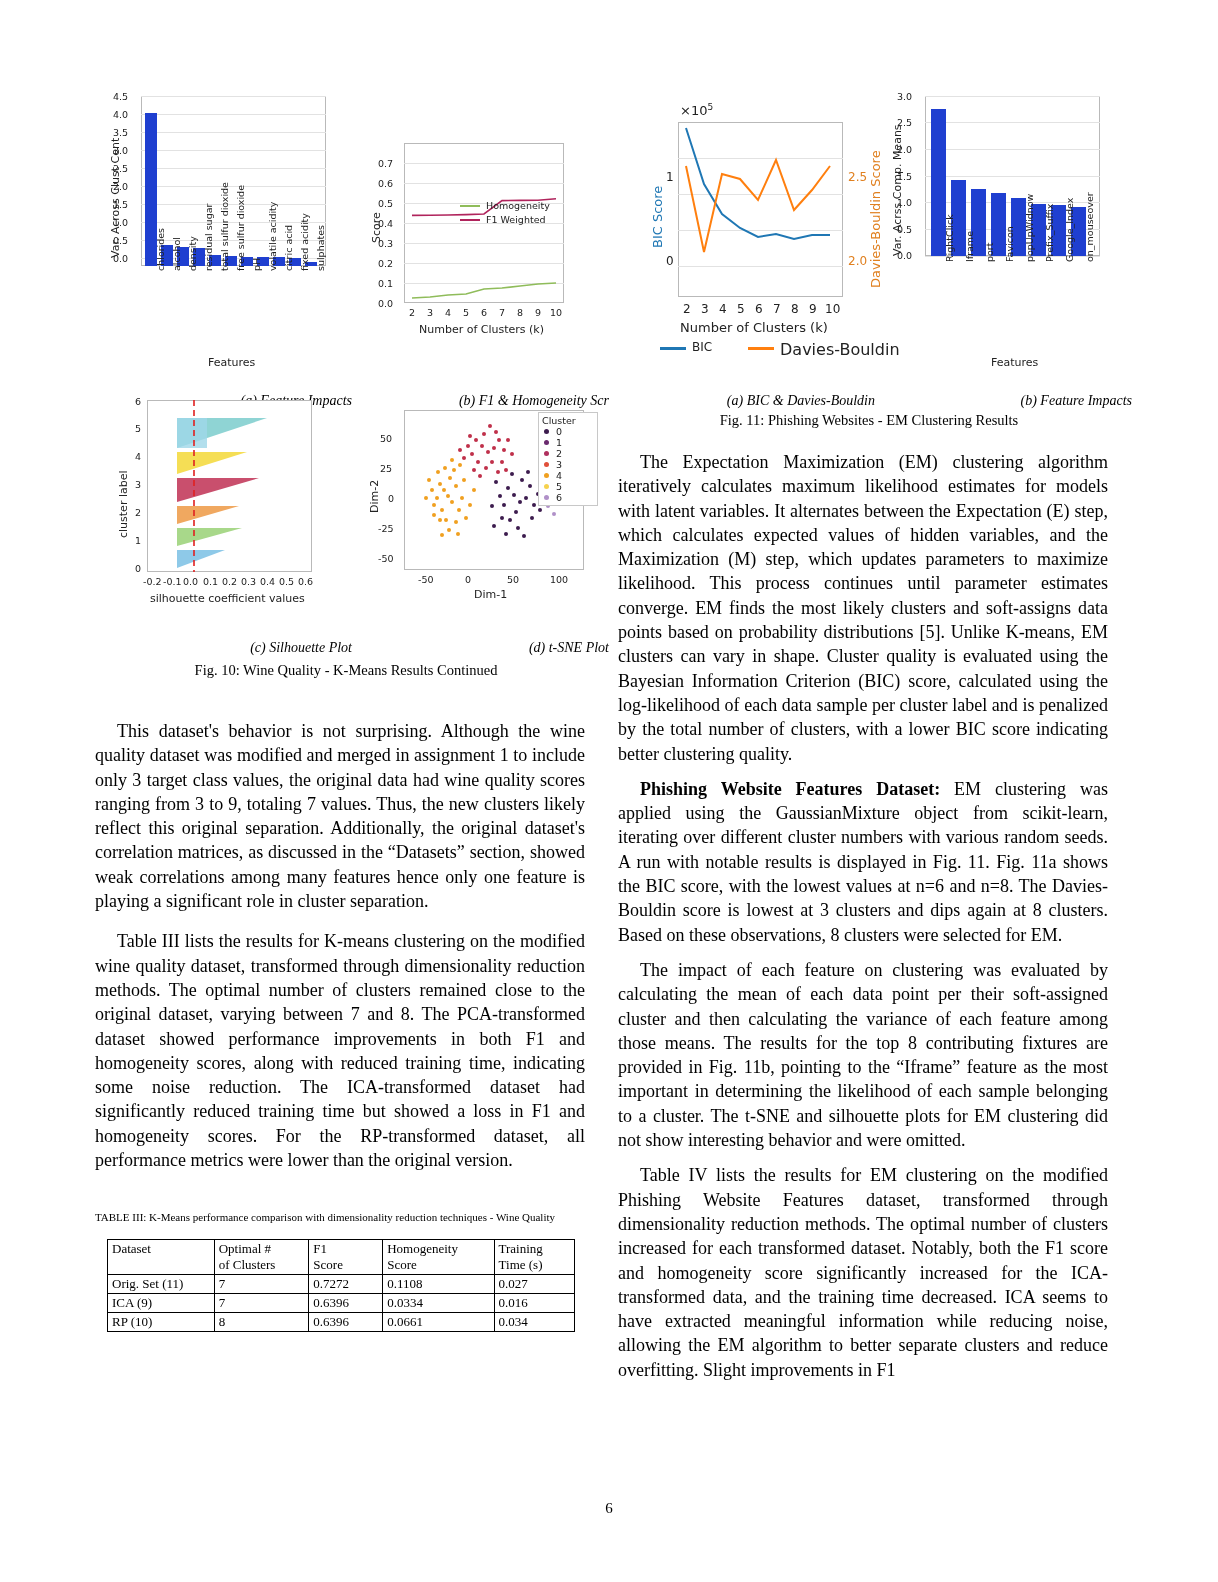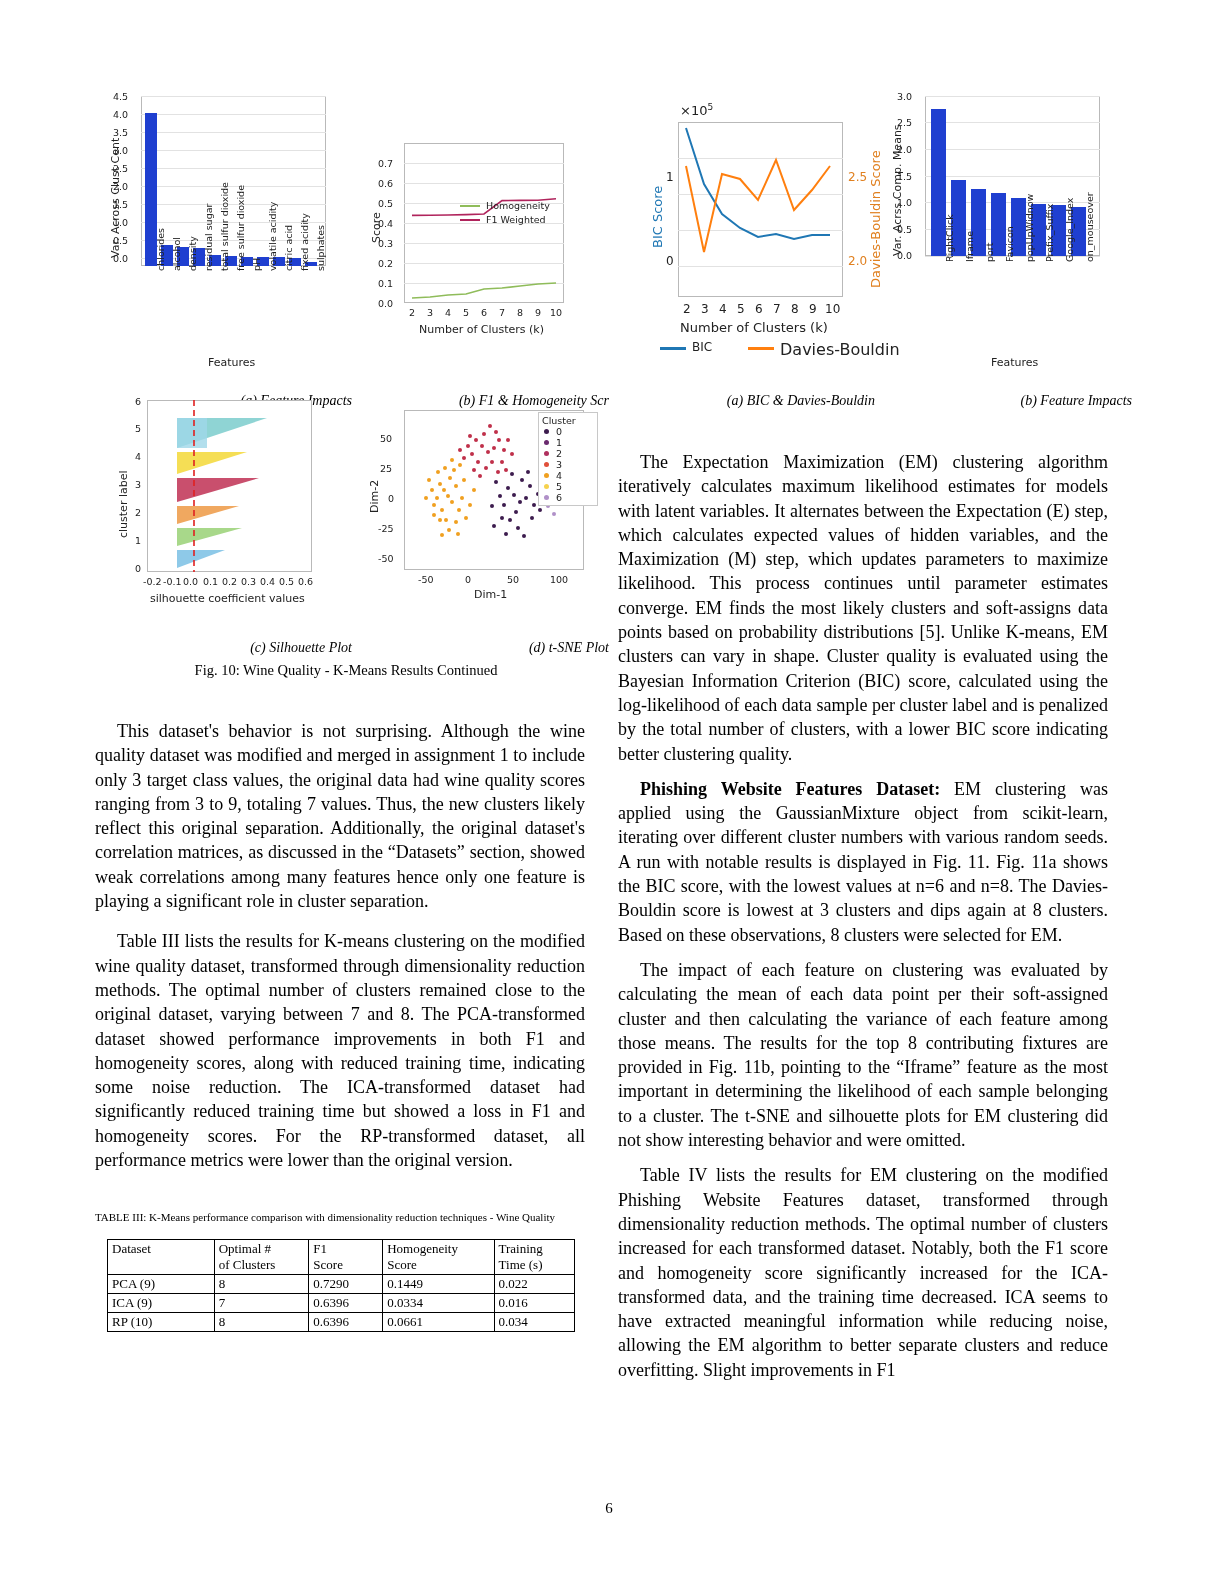--- a/index.html
+++ b/index.html
@@ -354,25 +354,25 @@
       <table class="t3" style="width:468px;">
         <tbody>
             <tr>
           <th style="width:112px;"><span>Dataset</span><br><span style="visibility:hidden">x</span></th>
           <th style="width:96px;"><span>Optimal #</span><br><span>of Clusters</span></th>
           <th style="width:72px;"><span>F1</span><br><span>Score</span></th>
           <th style="width:110px;"><span>Homogeneity</span><br><span>Score</span></th>
           <th style="width:78px;"><span>Training</span><br><span>Time (s)</span></th>
         </tr>
         <tr>
-          <td>PCA (9)</td>
-          <td>8</td>
-          <td>0.7290</td>
-          <td>0.1449</td>
-          <td>0.022</td>
+          <td>Orig. Set (11)</td>
+          <td>7</td>
+          <td>0.7272</td>
+          <td>0.1108</td>
+          <td>0.027</td>
         </tr>
         <tr>
           <td>ICA (9)</td>
           <td>7</td>
           <td>0.6396</td>
           <td>0.0334</td>
           <td>0.016</td>
         </tr>
         <tr>
           <td>RP (10)</td>
@@ -455,20 +455,21 @@
     <div class="tick rot" style="left:109px;top:174px;transform:rotate(-90deg);">port</div>
     <div class="tick rot" style="left:129px;top:174px;transform:rotate(-90deg);">Favicon</div>
     <div class="tick rot" style="left:149px;top:174px;transform:rotate(-90deg);">popUpWidnow</div>
     <div class="tick rot" style="left:169px;top:174px;transform:rotate(-90deg);">Prefix_Suffix</div>
     <div class="tick rot" style="left:189px;top:174px;transform:rotate(-90deg);">Google_Index</div>
     <div class="tick rot" style="left:209px;top:174px;transform:rotate(-90deg);">on_mouseover</div>
     <div class="axlabel" style="left:116px;top:268px;">Features</div>
   </div>
   <div class="subcaption" style="position:absolute;left:875px;top:381px;width:245px;">(b) Feature Impacts</div>
 
+  <div class="caption" style="position:absolute;left:618px;top:412px;width:502px;">Fig. 11: Phishing Websites - EM Clustering Results</div>
 
   <div class="col col-right" style="top:450px;">
     <p class="body">The Expectation Maximization (EM) clustering algorithm iteratively calculates maximum likelihood estimates for models with latent variables. It alternates between the Expectation (E) step, which calculates expected values of hidden variables, and the Maximization (M) step, which updates parameters to maximize likelihood. This process continues until parameter estimates converge. EM finds the most likely clusters and soft-assigns data points based on probability distributions [5]. Unlike K-means, EM clusters can vary in shape. Cluster quality is evaluated using the Bayesian Information Criterion (BIC) score, calculated using the log-likelihood of each data sample per cluster label and is penalized by the total number of clusters, with a lower BIC score indicating better clustering quality.</p>
     <p class="body"><span class="bold">Phishing Website Features Dataset:</span><span> EM clustering was applied using the GaussianMixture object from scikit-learn, iterating over different cluster numbers with various random seeds. A run with notable results is displayed in Fig. 11. Fig. 11a shows the BIC score, with the lowest values at n=6 and n=8. The Davies-Bouldin score is lowest at 3 clusters and dips again at 8 clusters. Based on these observations, 8 clusters were selected for EM.</span></p>
     <p class="body">The impact of each feature on clustering was evaluated by calculating the mean of each data point per their soft-assigned cluster and then calculating the variance of each feature among those means. The results for the top 8 contributing fixtures are provided in Fig. 11b, pointing to the “Iframe” feature as the most important in determining the likelihood of each sample belonging to a cluster. The t-SNE and silhouette plots for EM clustering did not show interesting behavior and were omitted.</p>
     <p class="body">Table IV lists the results for EM clustering on the modified Phishing Website Features dataset, transformed through dimensionality reduction methods. The optimal number of clusters increased for each transformed dataset. Notably, both the F1 score and homogeneity score significantly increased for the ICA-transformed data, and the training time decreased. ICA seems to have extracted meaningful information while reducing noise, allowing the EM algorithm to better separate clusters and reduce overfitting. Slight improvements in F1</p>
   </div>
 
   <div class="pagenum">6</div>
 </div>

